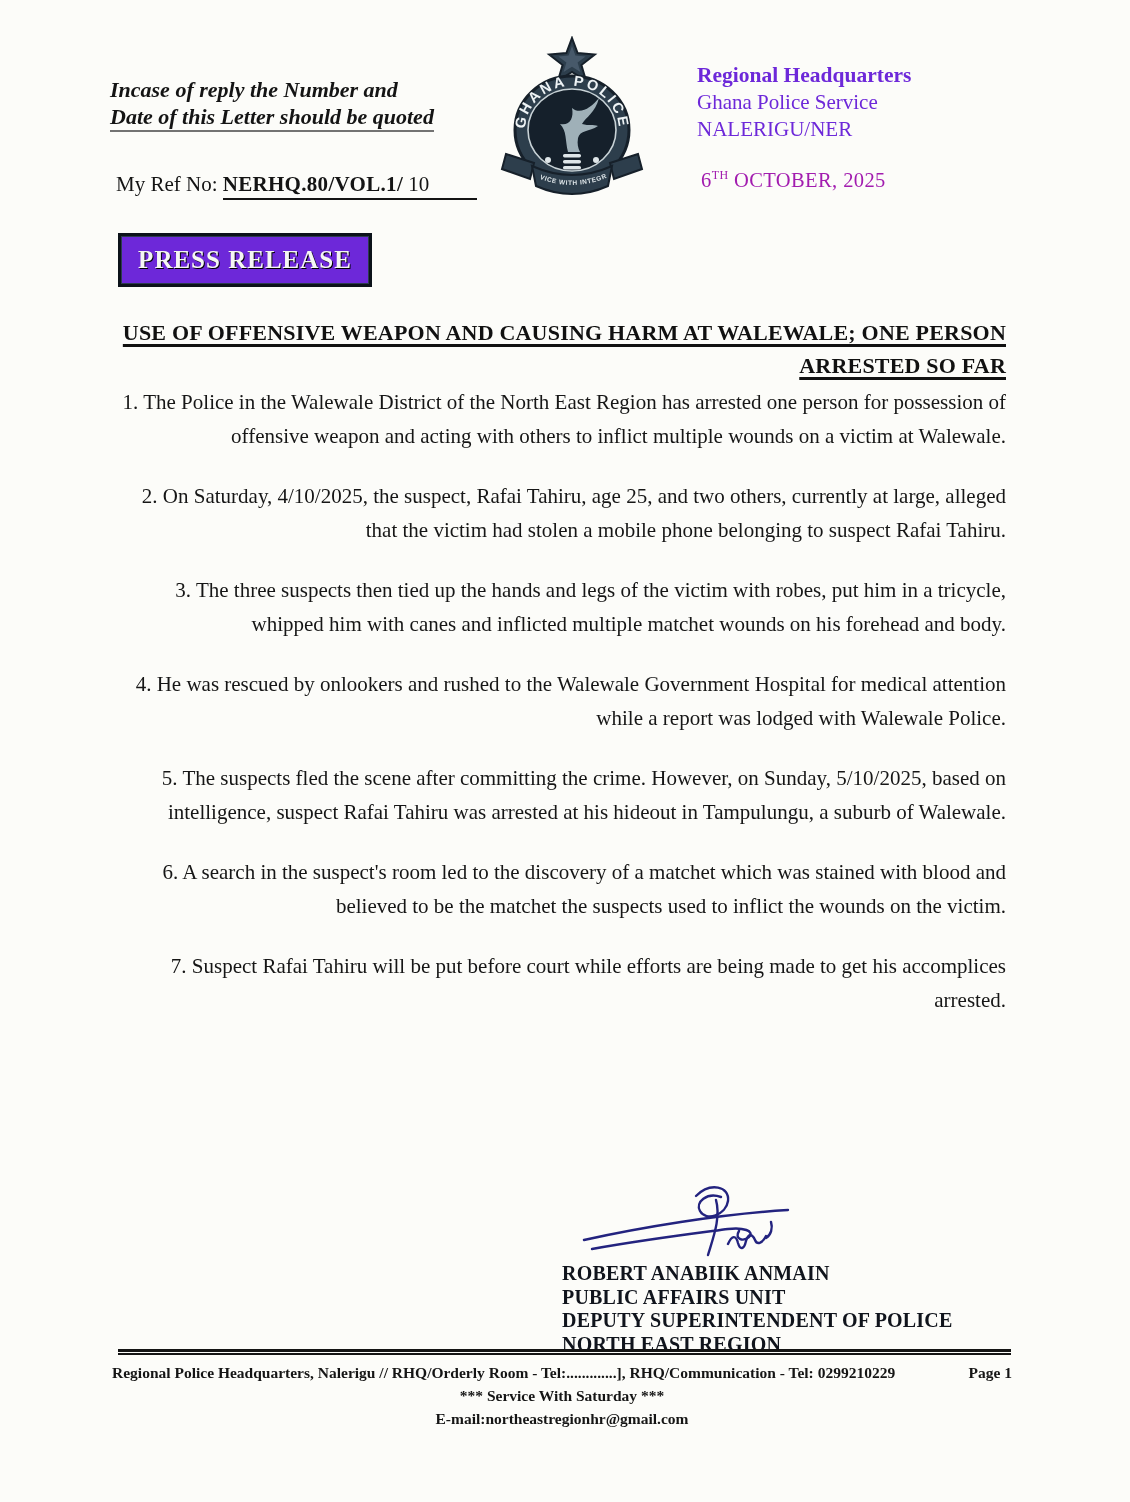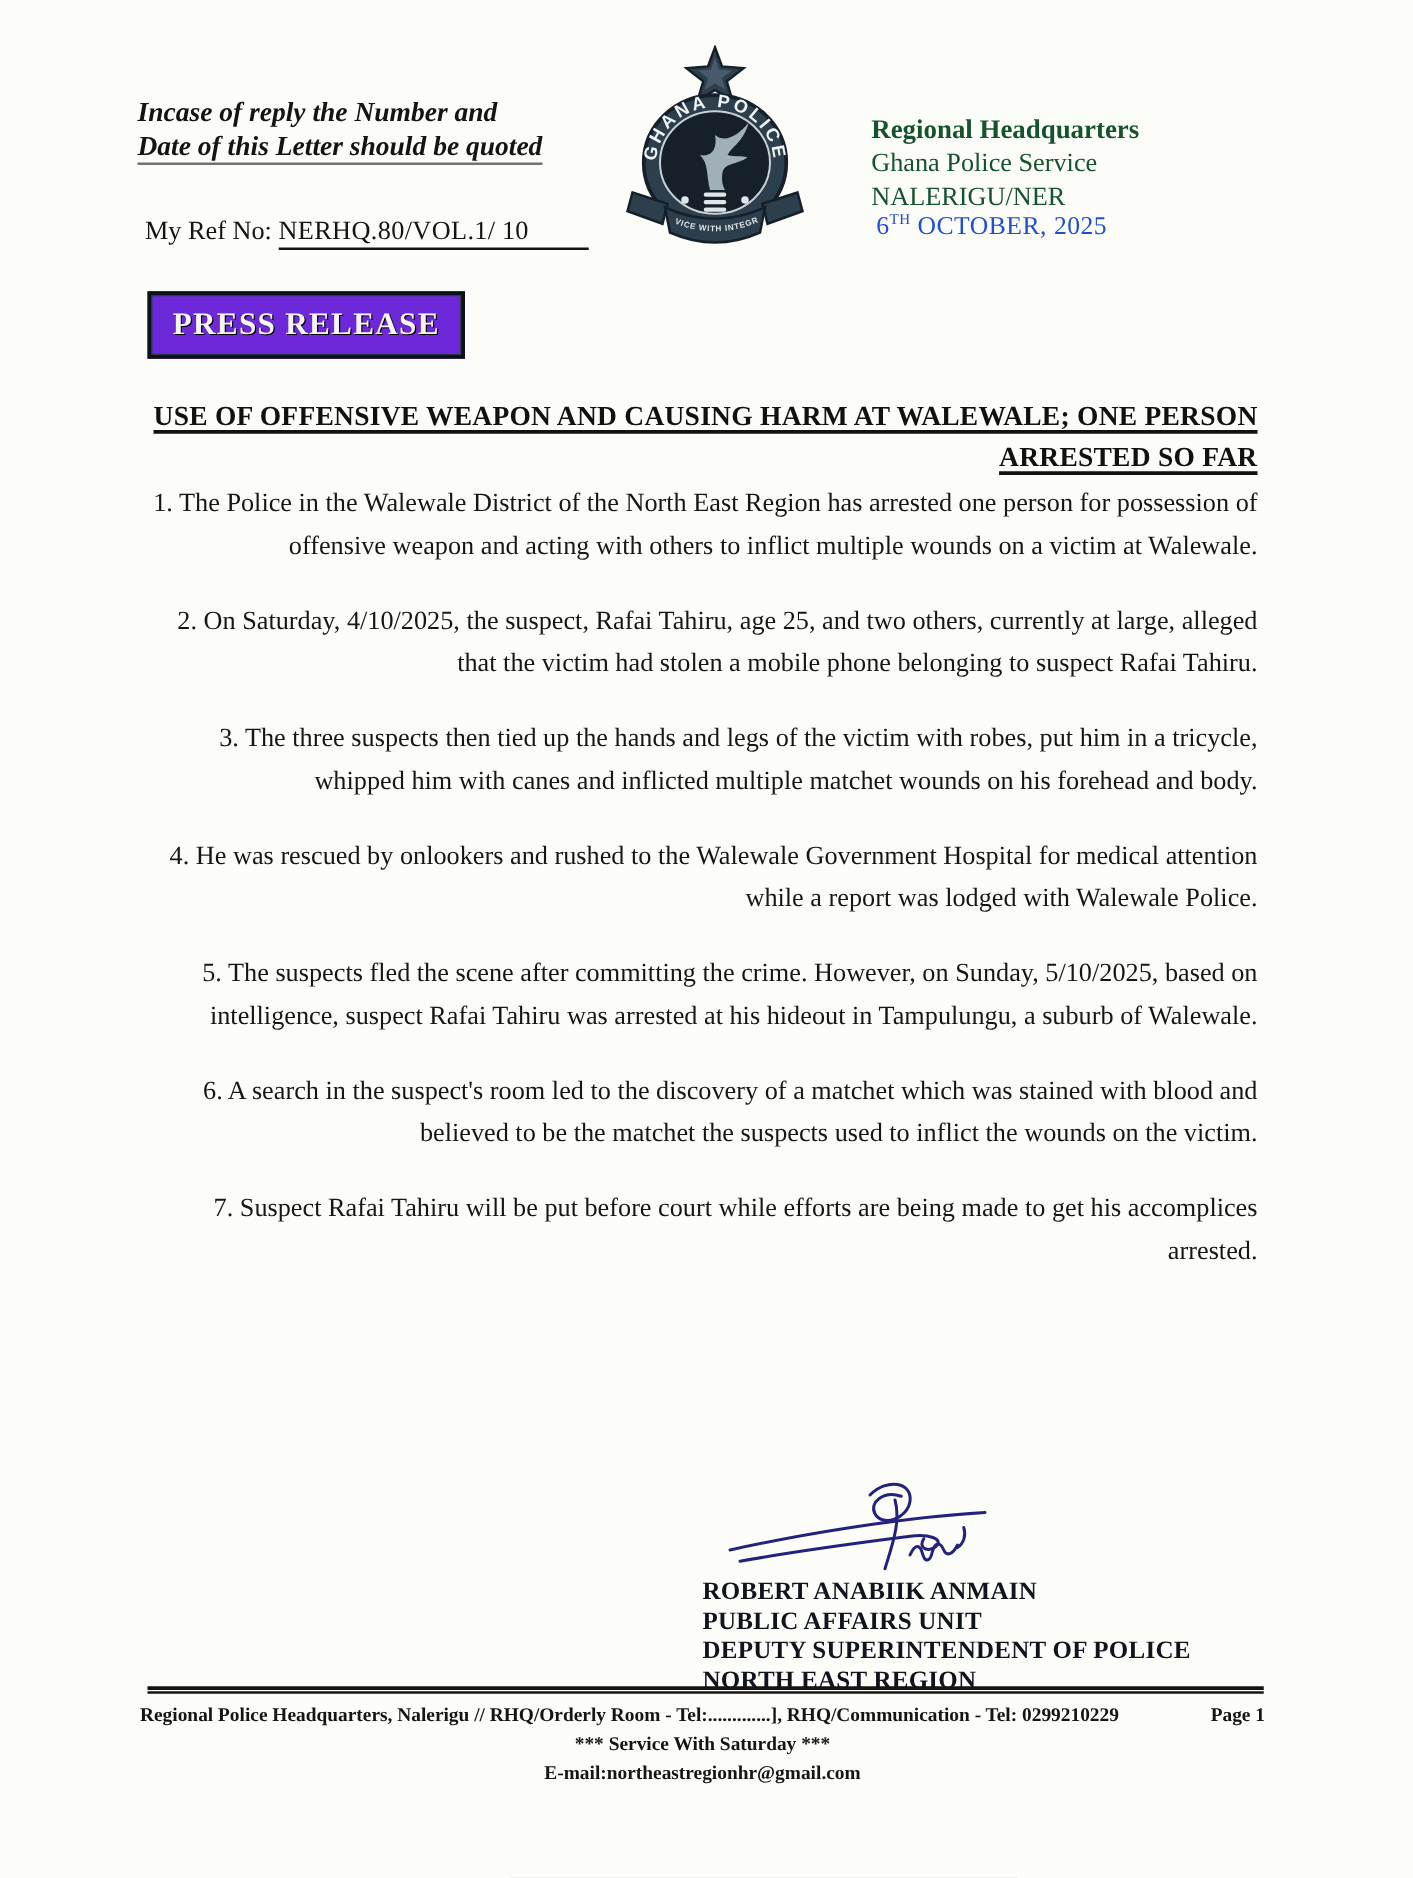--- a/index.html
+++ b/index.html
@@ -16,34 +16,34 @@
   .header{position:relative;height:233px;}
   .reply-note{
     position:absolute;left:110px;top:76px;
     font-style:italic;font-weight:bold;font-size:22px;line-height:27px;
     color:#141414;
   }
   .reply-note .u{border-bottom:2px solid #737373;padding-bottom:1px;margin-top:30px;}
   .crest{position:absolute;left:492px;top:36px;}
   .org-block{
     position:absolute;left:697px;top:62px;
-    font-size:21px;line-height:27px;color:#14532d;margin-top:28px;
+    font-size:21px;line-height:27px;color:#6d28d9;
   }
   .org-block .org1{font-weight:bold;font-size:21.5px;}
   .date-line{
     position:absolute;left:701px;top:168px;
-    font-size:20.5px;color:#1d4ed8;letter-spacing:.4px;
+    font-size:20.5px;color:#a21caf;letter-spacing:.4px;
   }
   .date-line sup{font-size:12px;vertical-align:super;}
   .ref-line{
     position:absolute;left:116px;top:172px;
     font-size:21px;color:#141414;
   }
   .ref-line .refwrap{border-bottom:2.5px solid #141414;padding-bottom:2px;padding-right:48px;}
-  .ref-line .refbold{font-weight:normal;letter-spacing:.3px;}
+  .ref-line .refbold{font-weight:bold;letter-spacing:.3px;}
   
   .banner{
     margin-left:118px;
     width:248px;height:48px;
     background:#6d28d9;
     border:3px solid #0c121a;
     box-shadow:0 0 0 1px #2c3c4e inset;
     display:flex;align-items:center;justify-content:center;
   }
   .banner span{

